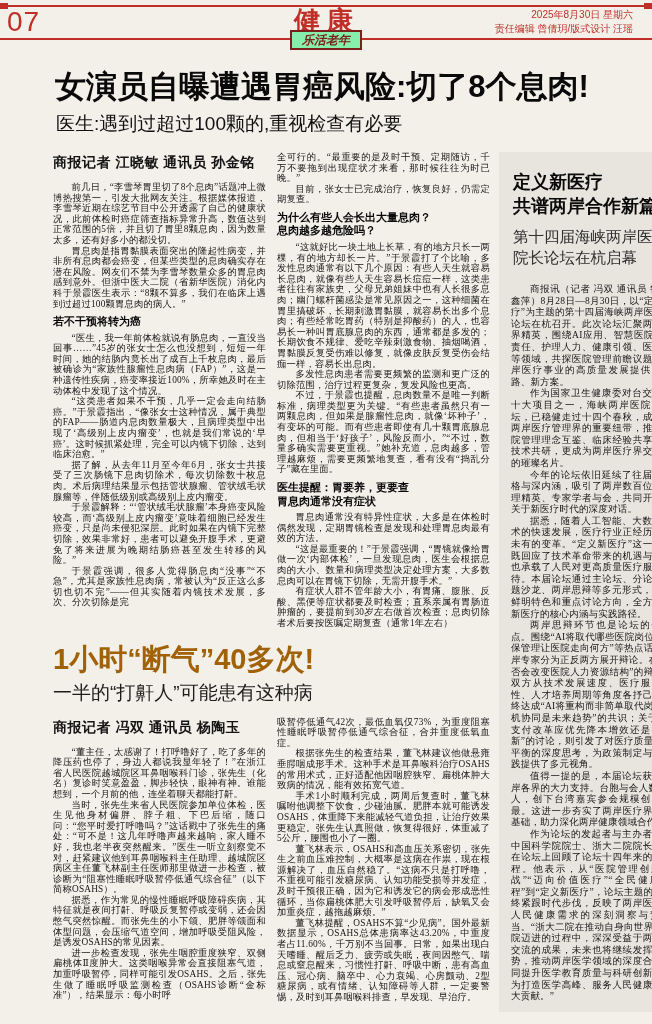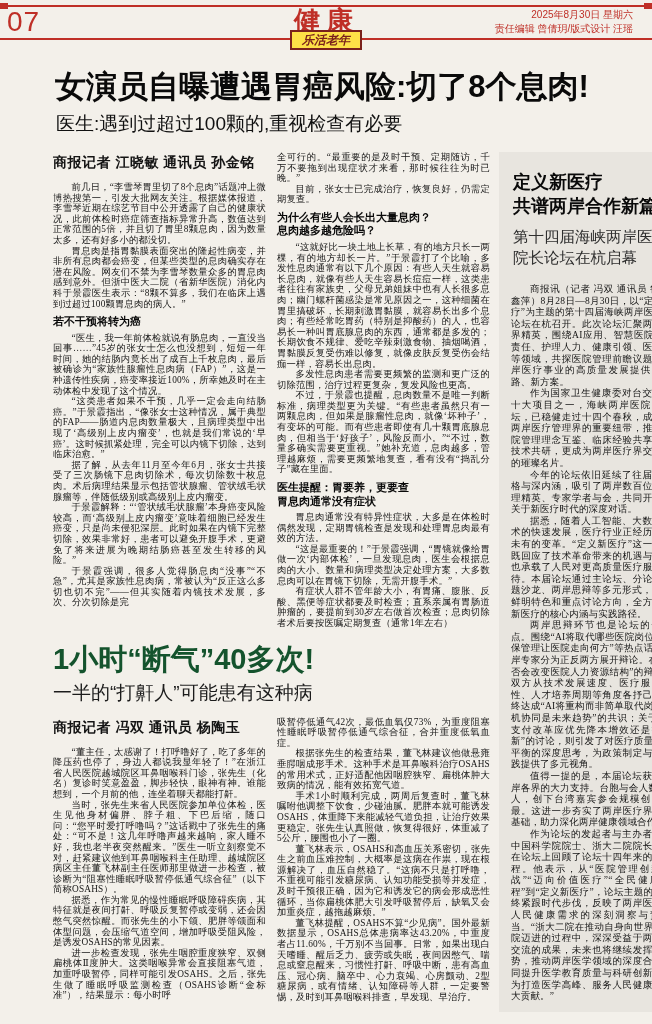--- a/index.html
+++ b/index.html
@@ -22,21 +22,21 @@
     color:#bf2f27; letter-spacing:1px;
   }
   .section-title {
     position:absolute; top:3px; left:0; right:0; text-align:center;
     font-family:"Liberation Sans",sans-serif; font-weight:900; font-size:27px;
     color:#bf2f27; letter-spacing:5px;
   }
   .header-rule { position:absolute; top:38px; left:0; right:0; height:2px; background:#bf2f27; }
   .masthead {
     position:absolute; top:30px; left:50%; transform:translateX(-50%);
-    border:2px solid #7a211c; background:#fde047; z-index:2;
+    border:2px solid #7a211c; background:#86efac; z-index:2;
     padding:0 10px; font-size:12px; line-height:16px;
     font-weight:bold; font-style:italic; color:#7a211c; white-space:nowrap;
   }
   .date-block {
     position:absolute; right:19px; top:8px; text-align:right;
     font-family:"Liberation Sans",sans-serif; font-size:10px; line-height:14px;
     color:#bf2f27;
   }
   
   .content { padding:0 7px 0 5px;margin-left:48px; }
@@ -63,21 +63,21 @@
   }
   .para.cont { text-indent:0; }
   .sec-h {
     font-family:"Liberation Sans",sans-serif; font-weight:bold;
     font-size:11px; line-height:13.5px; margin:6px 0 4px; color:#0a0a0a;
   }
   
   .article2 { margin-top:14px; }
   .a2-headline {
     font-family:"Liberation Sans",sans-serif; font-weight:900;
-    font-size:29px; line-height:32px; margin:0 0 6px; color:#14532d; white-space:nowrap;
+    font-size:29px; line-height:32px; margin:0 0 6px; color:#a16207; white-space:nowrap;
   }
   .a2-subhead {
     font-family:"Liberation Sans",sans-serif; font-size:19px; line-height:24px;
     color:#1c1c1c; margin:0 0 12px; white-space:nowrap;
   }
   
   .side-box {
     width:196px; min-width:196px; height:860px; box-sizing:border-box;
     background:#e8e5df; padding:14px 12px 10px; overflow:hidden;
   }

